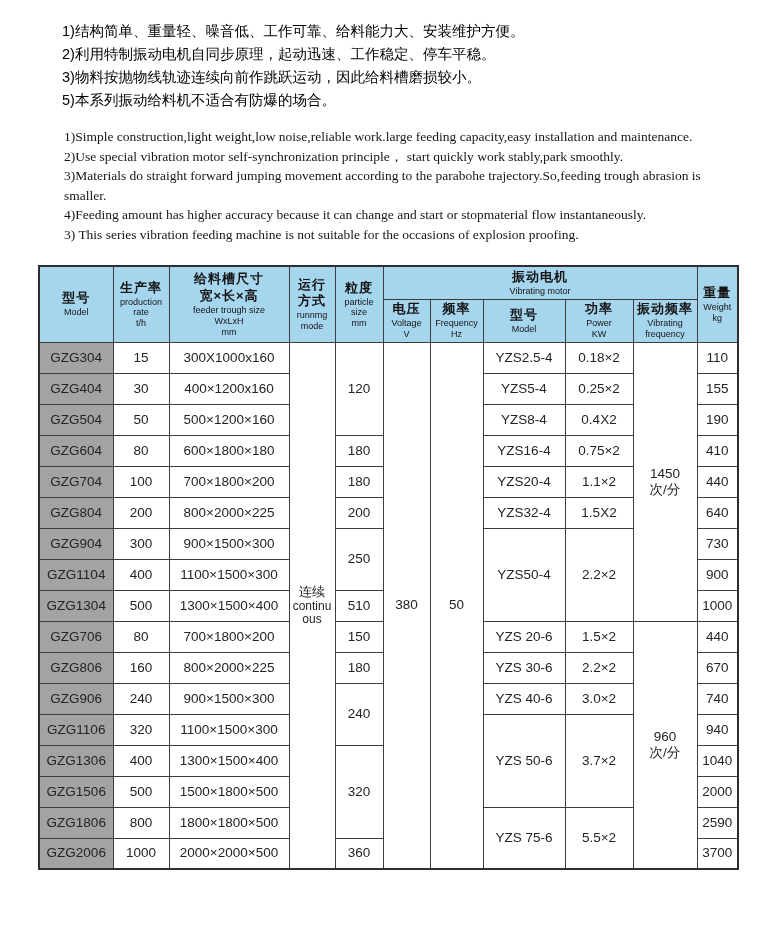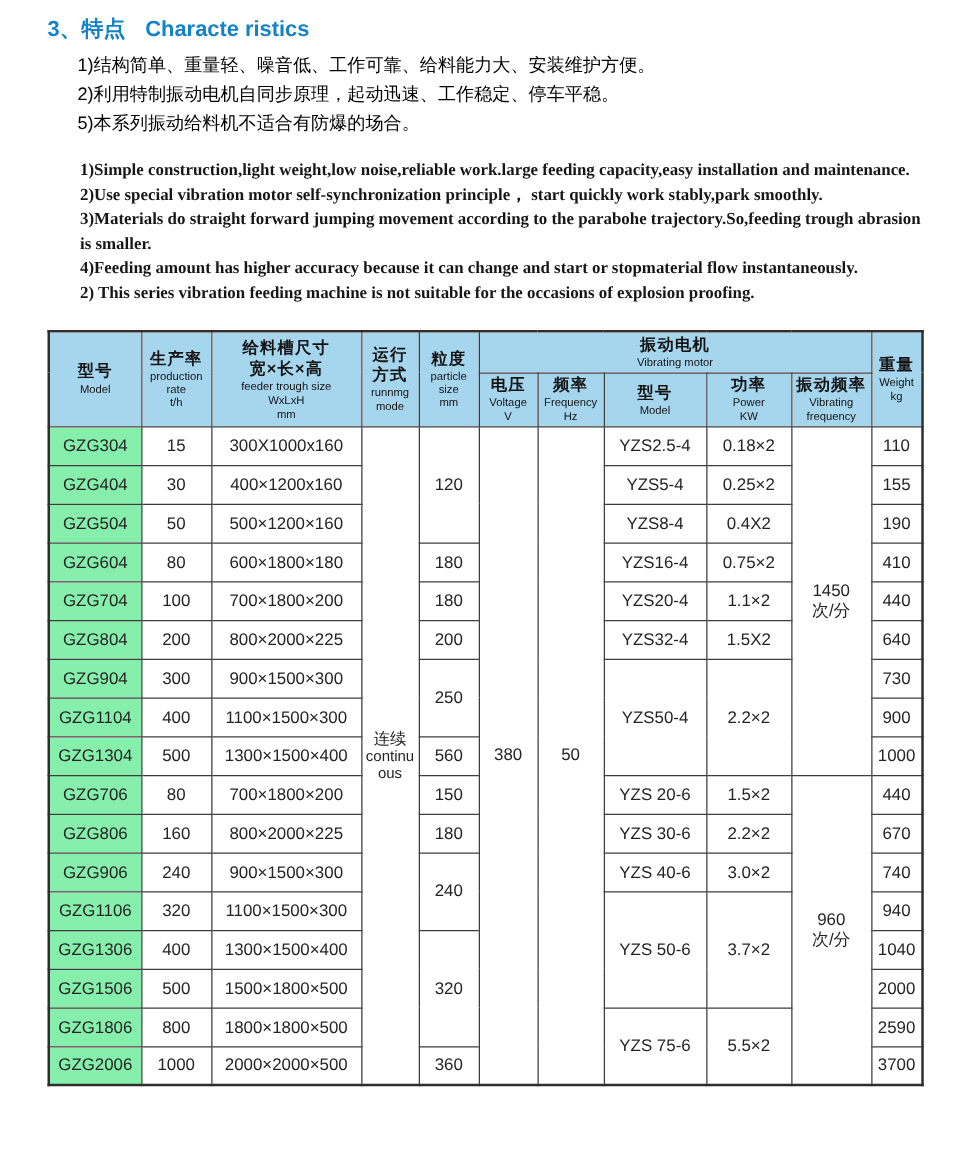--- a/index.html
+++ b/index.html
@@ -9,21 +9,21 @@
     -webkit-font-smoothing:antialiased;
   }
   .page { padding:12px 30px 0 38px; }
 
   .sec-title { color:#1482c8; font-weight:bold; font-size:17.5px; line-height:22px; }
   .sec-title .sec-title-en { margin-left:16px; }
 
   .cn-list { margin:8px 0 0 24px; font-size:14.5px; color:#000000; }
   .cn-list .cn-item { line-height:23px; }
 
-  .en-list { margin:15px 0 0 26px; font-family:"Liberation Serif", serif; font-size:13.5px; color:#161616;font-weight:bold; }
+  .en-list { margin:15px 0 0 26px; font-family:"Liberation Serif", serif; font-size:13.5px; color:#161616; }
   .en-list .en-item { line-height:19.5px; }
 
   .sec4 { margin-top:21px; }
 
   table.spec {
     border-collapse:collapse; table-layout:fixed;
     width:699px; margin-top:9px;
     border:2px solid #2e2e2e;
   }
   table.spec th, table.spec td {
@@ -34,45 +34,43 @@
   table.spec thead th { background:#a6d5ee; color:#141414; }
   .hdr-cn { display:block; font-size:13px; font-weight:bold; line-height:1.3; white-space:pre-line; letter-spacing:1px; }
   .hdr-en { display:block; font-size:9px; font-weight:normal; line-height:1.2; white-space:pre-line; letter-spacing:0; }
   tr.tier1 { height:33px; }
   tr.tier2 { height:43px; }
 
   table.spec tbody tr { height:31px; }
   table.spec tbody td {
     font-size:13.5px; color:#242424; line-height:1.18; white-space:pre-line;
   }
-  table.spec td.c-model { background:#86efac; }
+  table.spec td.c-model { background:#a3a3a3; }
   .cell-cn { display:block; font-size:13px;font-family:Liberation Serif, serif; }
   .cell-en { display:block; font-size:12px; line-height:1.1; white-space:pre-line; }
 </style>
 </head>
 <body>
 
 <div class="page">
 
-  <div class="sec-title">
-    <span>3、特点</span><span class="sec-title-en">Characte ristics</span>
-  </div>
 
   <div class="cn-list">
     <div class="cn-item">1)结构简单、重量轻、噪音低、工作可靠、给料能力大、安装维护方便。</div>
     <div class="cn-item">2)利用特制振动电机自同步原理，起动迅速、工作稳定、停车平稳。</div>
+    <div class="cn-item">3)物料按抛物线轨迹连续向前作跳跃运动，因此给料槽磨损较小。</div>
     <div class="cn-item">5)本系列振动给料机不适合有防爆的场合。</div>
   </div>
 
   <div class="en-list">
     <div class="en-item">1)Simple construction,light weight,low noise,reliable work.large feeding capacity,easy  installation and maintenance.</div>
     <div class="en-item">2)Use special vibration motor self-synchronization principle， start quickly  work stably,park smoothly.</div>
     <div class="en-item">3)Materials do straight forward jumping movement according to the parabohe trajectory.So,feeding trough abrasion is smaller.</div>
     <div class="en-item">4)Feeding amount has higher accuracy because it can change and start or stopmaterial flow instantaneously.</div>
-    <div class="en-item">2) This series vibration feeding machine is not suitable for the occasions of explosion proofing.</div>
+    <div class="en-item">3) This series vibration feeding machine is not suitable for the occasions of explosion proofing.</div>
   </div>
 
   <div class="sec4">
 
     <table class="spec">
       <colgroup>
         <col style="width:74px">
           <col style="width:56px">
           <col style="width:120px">
         <col style="width:46px">
@@ -223,21 +221,21 @@
           <tr>
             <td class="c-model">GZG1104</td>
             <td class="c-rate">400</td>
             <td class="c-trough">1100×1500×300</td>
             <td class="c-weight">900</td>
           </tr>
           <tr>
             <td class="c-model">GZG1304</td>
             <td class="c-rate">500</td>
             <td class="c-trough">1300×1500×400</td>
-            <td class="c-particle">560</td>
+            <td class="c-particle">510</td>
             <td class="c-weight">1000</td>
           </tr>
           <tr>
             <td class="c-model">GZG706</td>
             <td class="c-rate">80</td>
             <td class="c-trough">700×1800×200</td>
             <td class="c-particle">150</td>
             <td class="c-motor">YZS 20-6</td>
             <td class="c-power">1.5×2</td>
             <td class="c-vibfreq" rowspan="8">960

